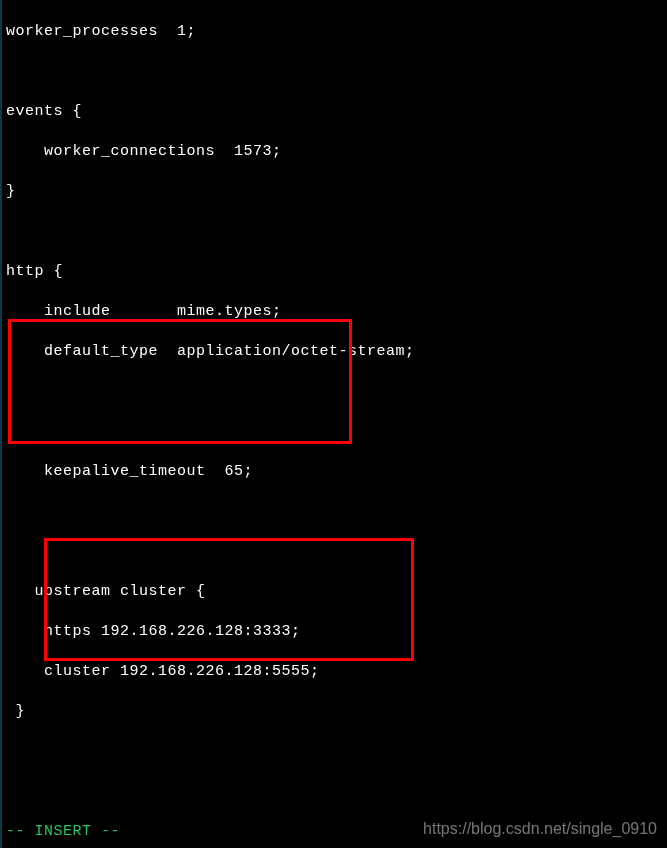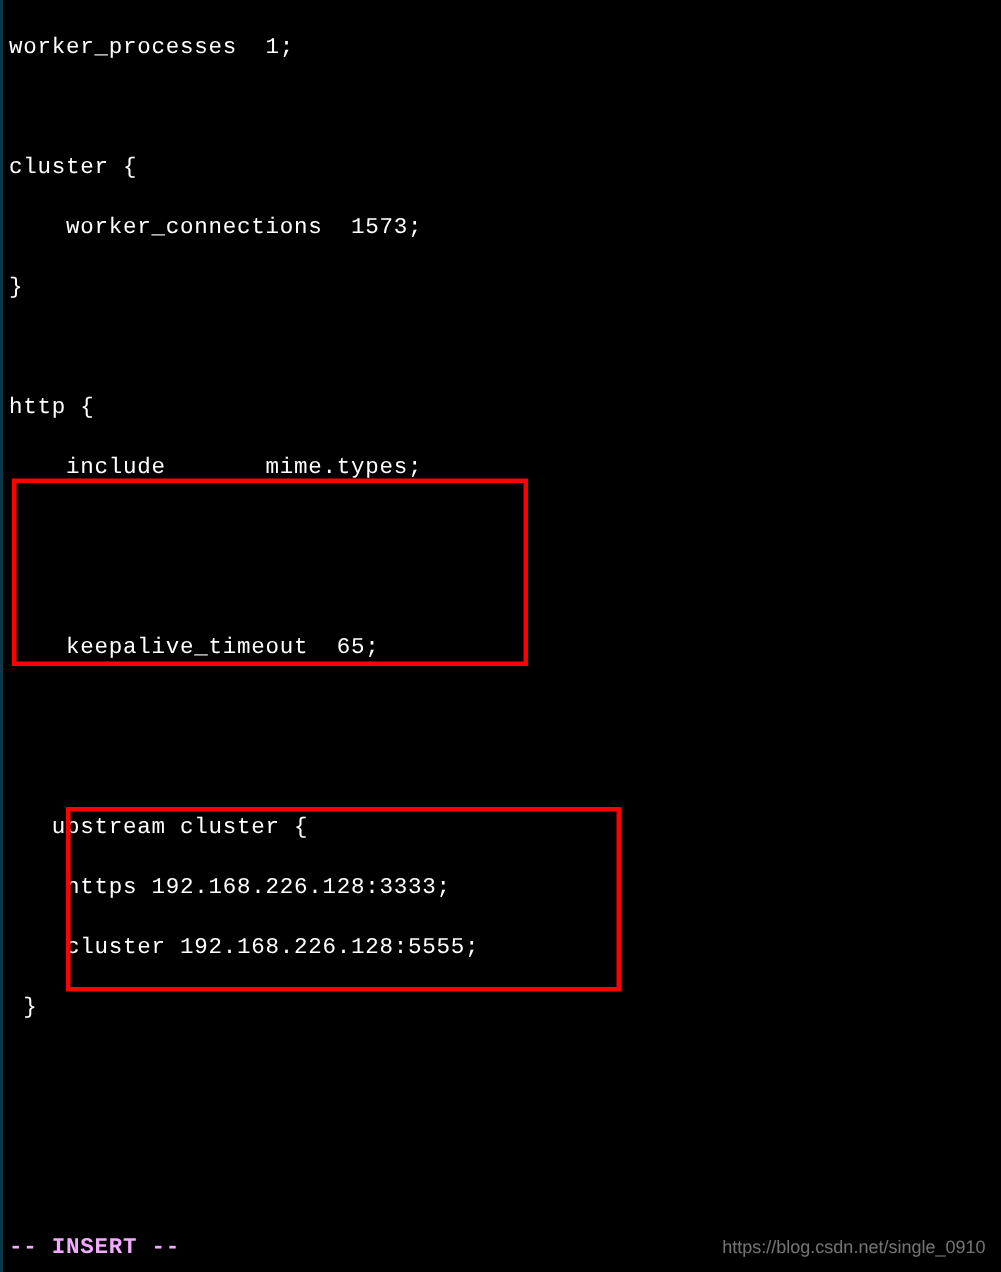--- a/index.html
+++ b/index.html
@@ -19,30 +19,30 @@
     padding: 2px 0 0 4px;
     line-height: 20px;
     white-space: pre;
     position: relative;
   }
   .ln { display: block; height: 20px; }
   .status-line {
     position: absolute;
     bottom: 8px;
     left: 4px;
-    color: #f0abfc;
-    font-weight: bold;
+    color: #22c55e;
+    font-weight: normal;
   }
   .watermark {
     position: absolute;
     bottom: 10px;
     right: 10px;
     color: rgba(255,255,255,0.45);
     font-family: Arial, sans-serif;
-    font-size: 12px;
+    font-size: 16px;
     letter-spacing: 0;
   }
   .box1 {
     position: absolute;
     left: 6px;
     top: 319px;
     width: 344px;
     height: 125px;
     border: 3px solid #ff0000;
     pointer-events: none;
@@ -56,26 +56,27 @@
     border: 3px solid #ff0000;
     pointer-events: none;
   }
 </style>
 </head>
 <body>
 
 <div class="content">
 <span class="ln">worker_processes  1;</span>
 <span class="ln"></span>
-<span class="ln">cluster {</span>
+<span class="ln">events {</span>
 <span class="ln">    worker_connections  1573;</span>
 <span class="ln">}</span>
 <span class="ln"></span>
 <span class="ln">http {</span>
 <span class="ln">    include       mime.types;</span>
+<span class="ln">    default_type  application/octet-stream;</span>
 <span class="ln"></span>
 <span class="ln"></span>
 <span class="ln">    keepalive_timeout  65;</span>
 <span class="ln"></span>
 <span class="ln"></span>
 <span class="ln">   upstream cluster {</span>
 <span class="ln">    https 192.168.226.128:3333;</span>
 <span class="ln">    cluster 192.168.226.128:5555;</span>
 <span class="ln"> }</span>
 <span class="ln"></span>

